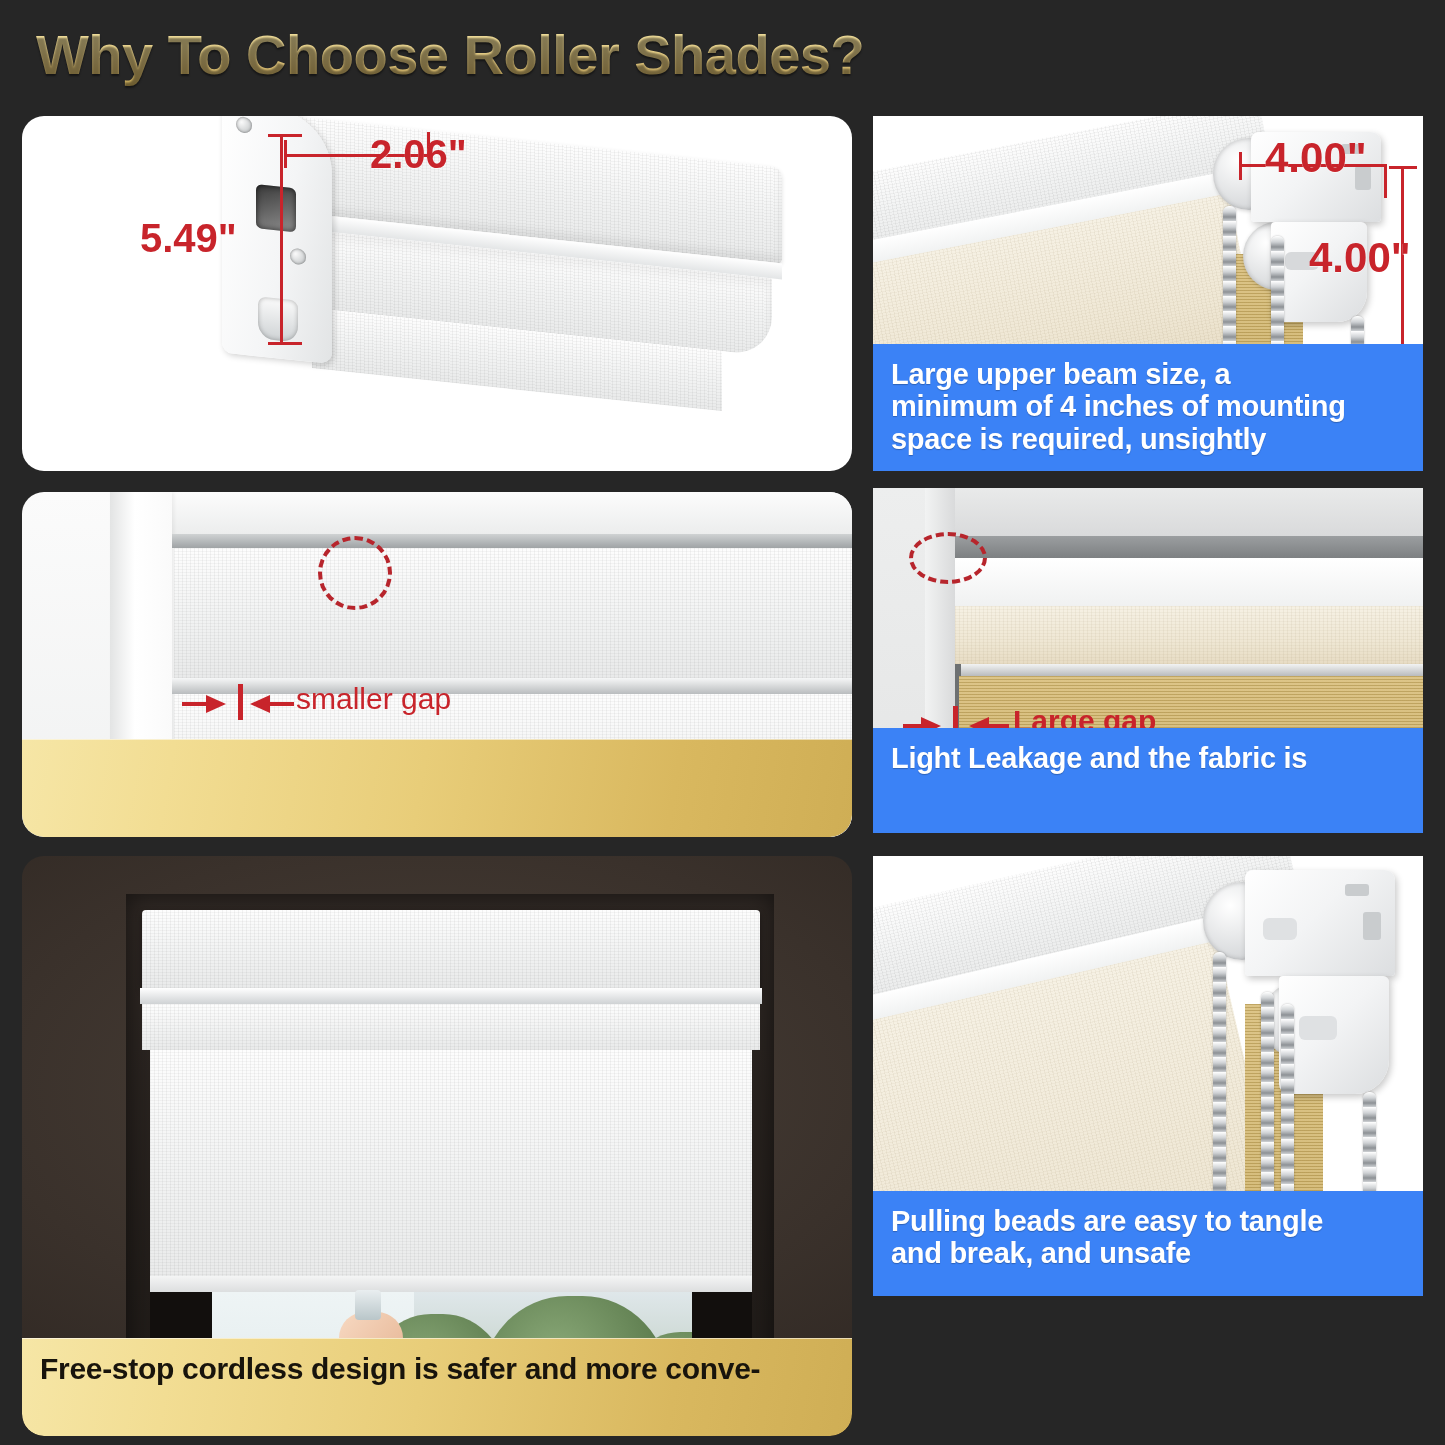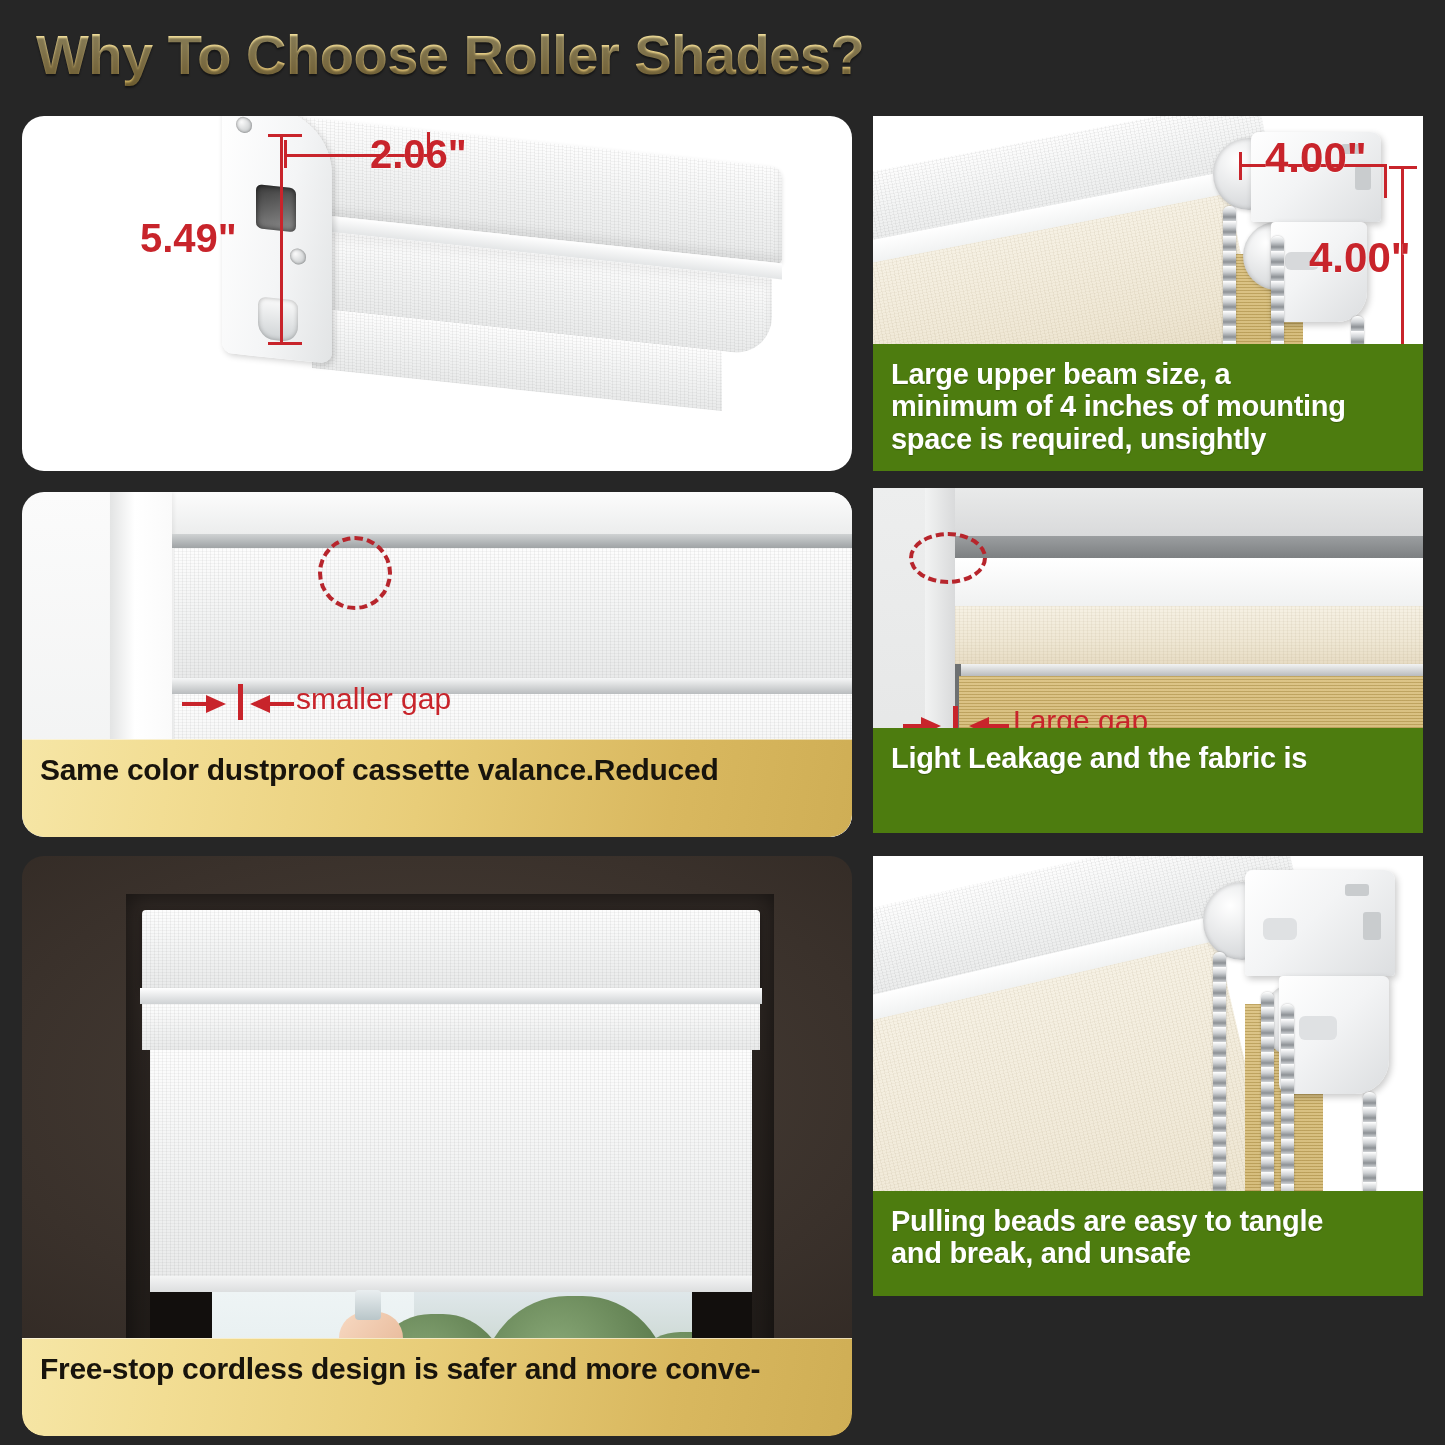--- a/index.html
+++ b/index.html
@@ -50,21 +50,21 @@
     z-index:40;
   }
   .cap.gold{
     background:linear-gradient(100deg,#f6e6a6 0%,#f2dd93 18%,#e8cd79 48%,#d9b85f 78%,#cfae55 100%);
     color:#18140c; font-size:30px;
     min-height:98px;
     border-bottom-left-radius:22px; border-bottom-right-radius:22px;
     box-shadow:inset 0 1px 0 rgba(255,255,255,.55);
   }
   .cap.gray{
-    background:#4d7c0f; color:#ffffff; font-size:29px;
+    background:#3b82f6; color:#ffffff; font-size:29px;
     min-height:105px;
     text-shadow:0 1px 1px rgba(0,0,0,.25);
   }
   .cap .ln{ display:block; }
 
   
   .bg-white{ position:absolute; inset:0; background:#ffffff; }
   .bg-dark{ position:absolute; inset:0; background:
       radial-gradient(120% 95% at 50% 40%, #4a4038 0%, #3a312b 45%, #241e1a 100%); }
 
@@ -306,21 +306,20 @@
       <div class="dashcircle" style="left:296px; top:44px; width:74px; height:74px;"></div>
 
       <div class="arrowstem" style="left:160px; top:210px; width:26px;"></div>
       <div class="arrowR" style="left:184px; top:203px;"></div>
       <div class="gapbar" style="left:216px; top:192px; height:36px;"></div>
       <div class="arrowL" style="left:228px; top:203px;"></div>
       <div class="arrowstem" style="left:248px; top:210px; width:24px;"></div>
       <div class="gaplabel" style="left:274px; top:190px;">smaller gap</div>
 
       <div class="cap gold">
-        <span class="ln">Same color dustproof cassette valance.Reduced</span>
       </div>
     </div>
   </div>
 
   <div class="panel right p-mr">
     <div class="stage">
       <div class="mr-wall"></div>
       <div class="mr-top"></div>
       <div class="mr-beam"></div>
       <div class="mr-white"></div>
@@ -330,21 +329,21 @@
       <div class="mr-tan fab-tan"></div>
       <div class="mr-frameL"></div>
 
       <div class="dashcircle" style="left:36px; top:44px; width:78px; height:52px;"></div>
 
       <div class="arrowstem" style="left:30px; top:236px; width:22px;"></div>
       <div class="arrowR" style="left:48px; top:229px;"></div>
       <div class="gapbar" style="left:80px; top:218px; height:36px;"></div>
       <div class="arrowL" style="left:96px; top:229px;"></div>
       <div class="arrowstem" style="left:114px; top:236px; width:22px;"></div>
-      <div class="gaplabel" style="left:140px; top:216px;">Large gap</div>
+      <div class="gaplabel" style="left:140px; top:216px;font-weight:bold;">Large gap</div>
 
       <div class="cap gray">
         <span class="ln">Light Leakage and the fabric is</span>
       </div>
     </div>
   </div>
 
   <div class="panel left p-bl">
     <div class="stage">
       <div class="bg-dark bl-wall"></div>

